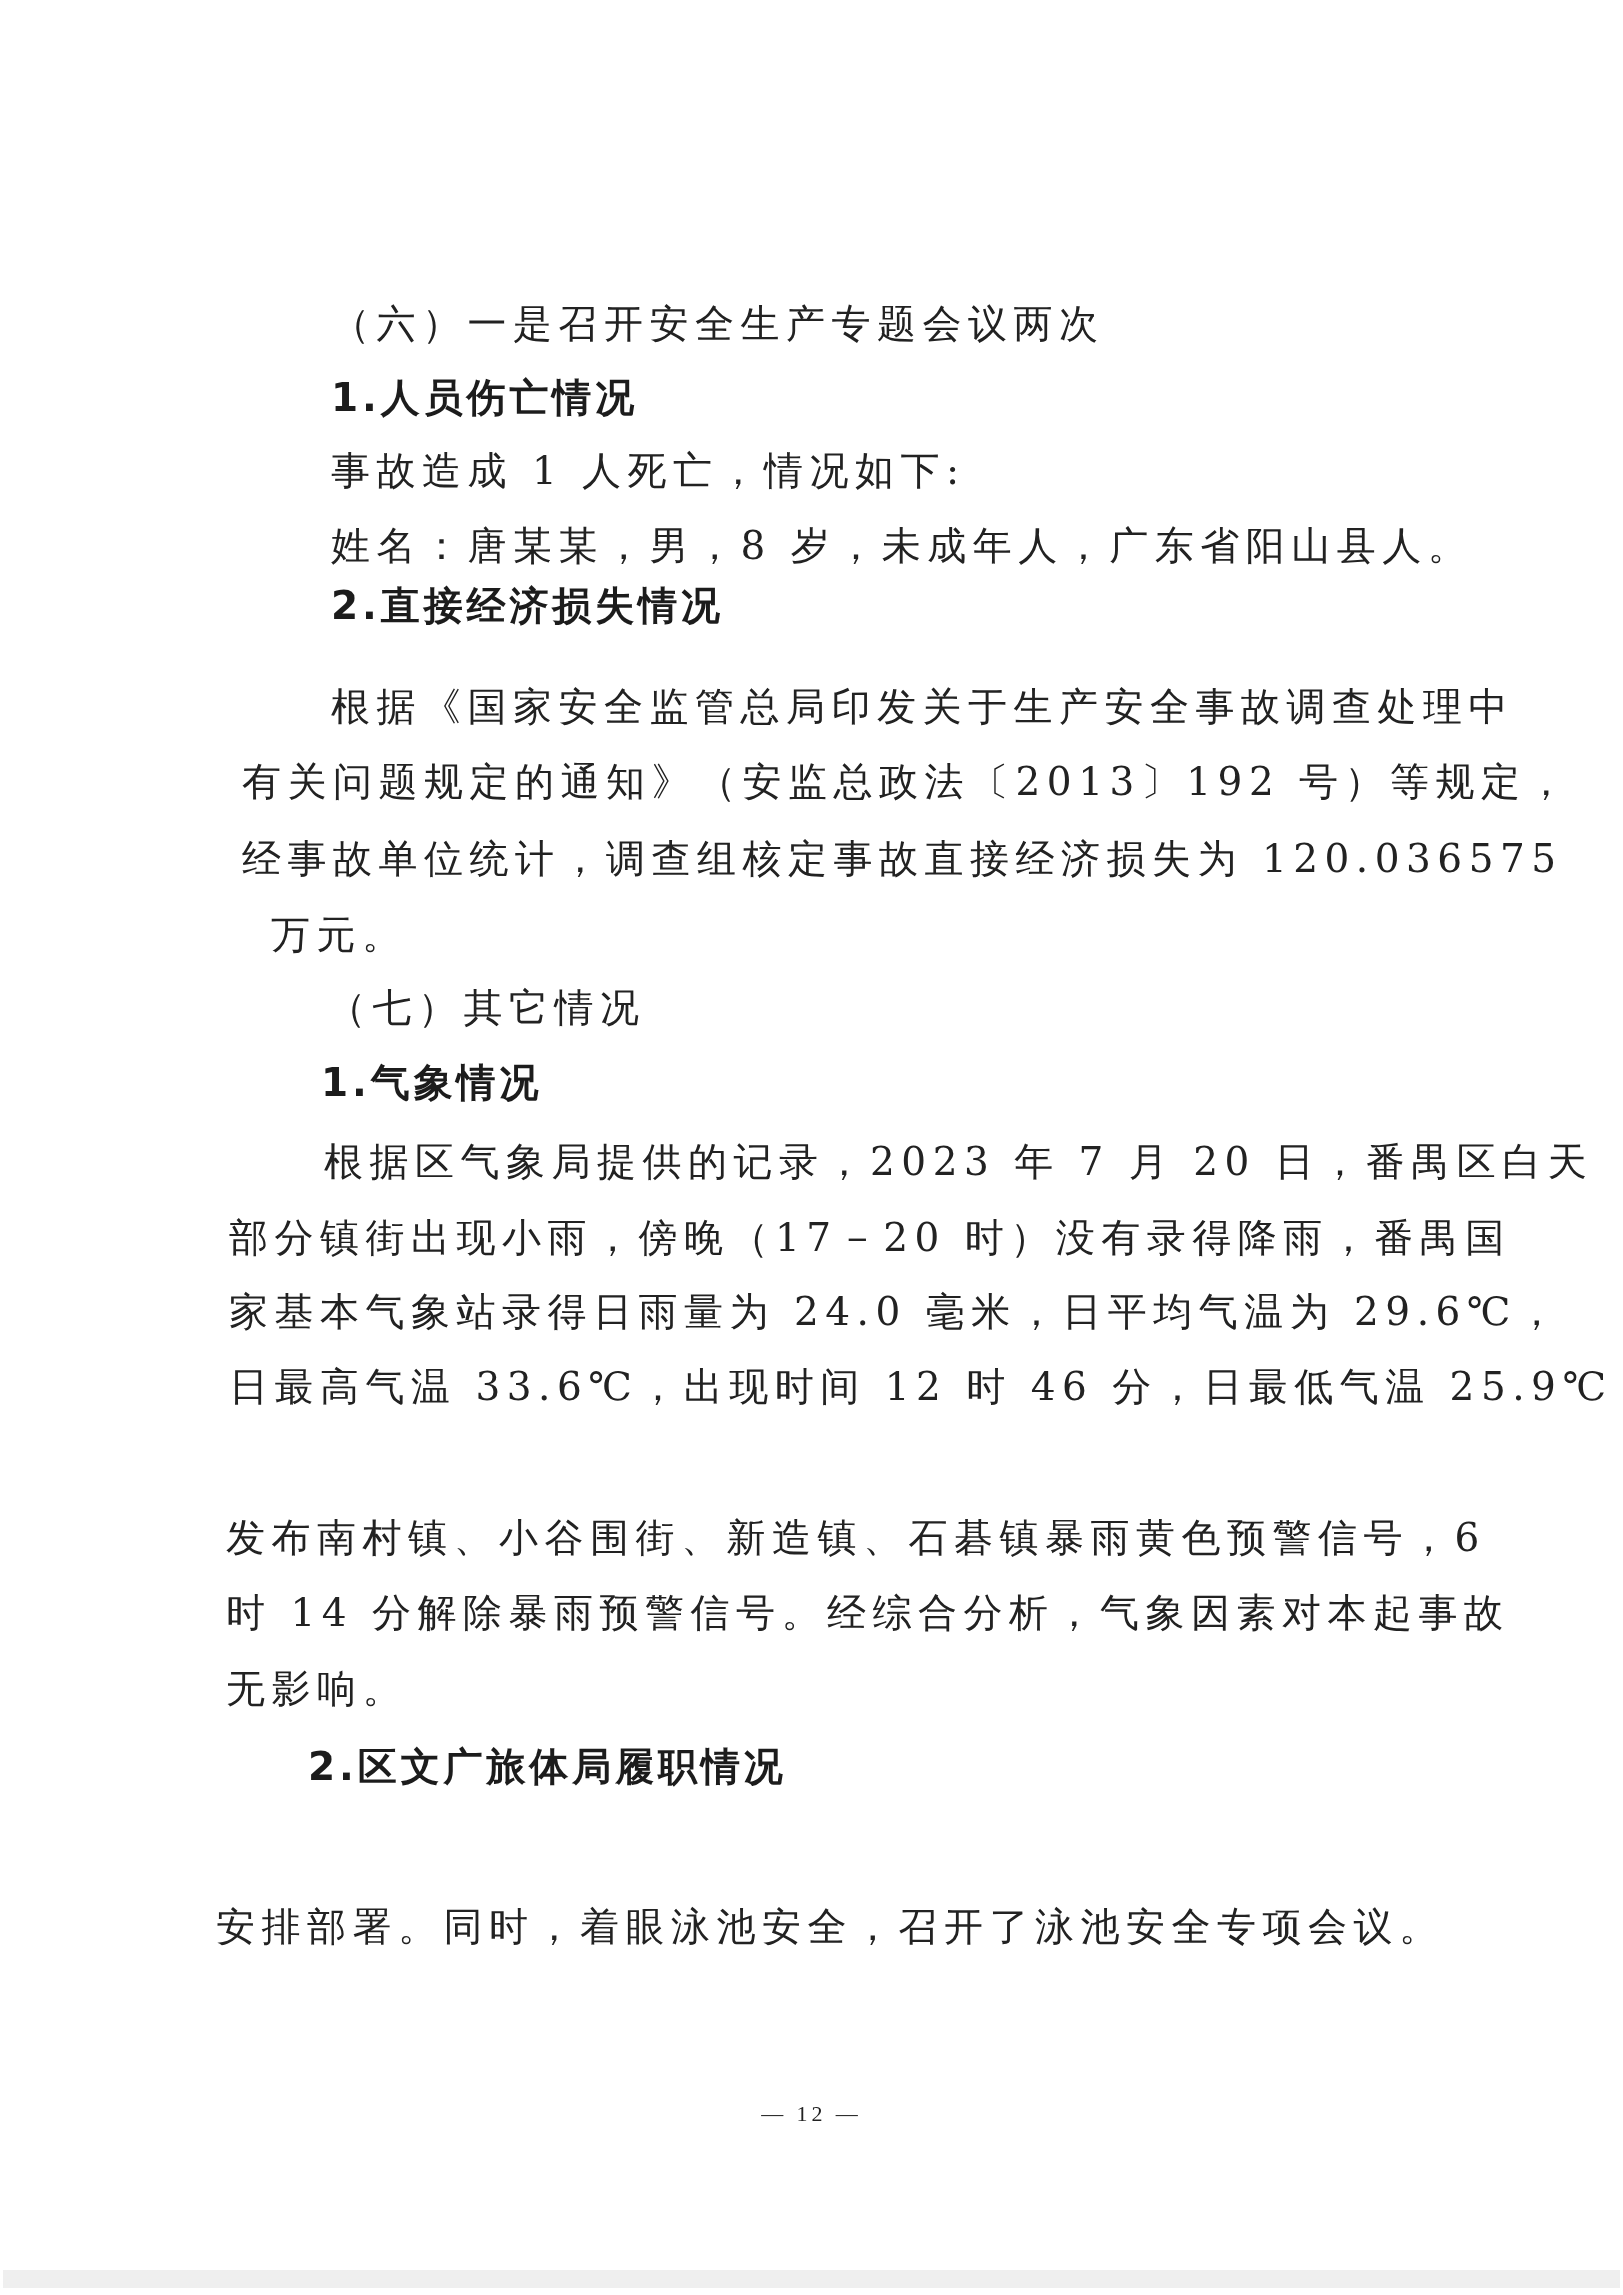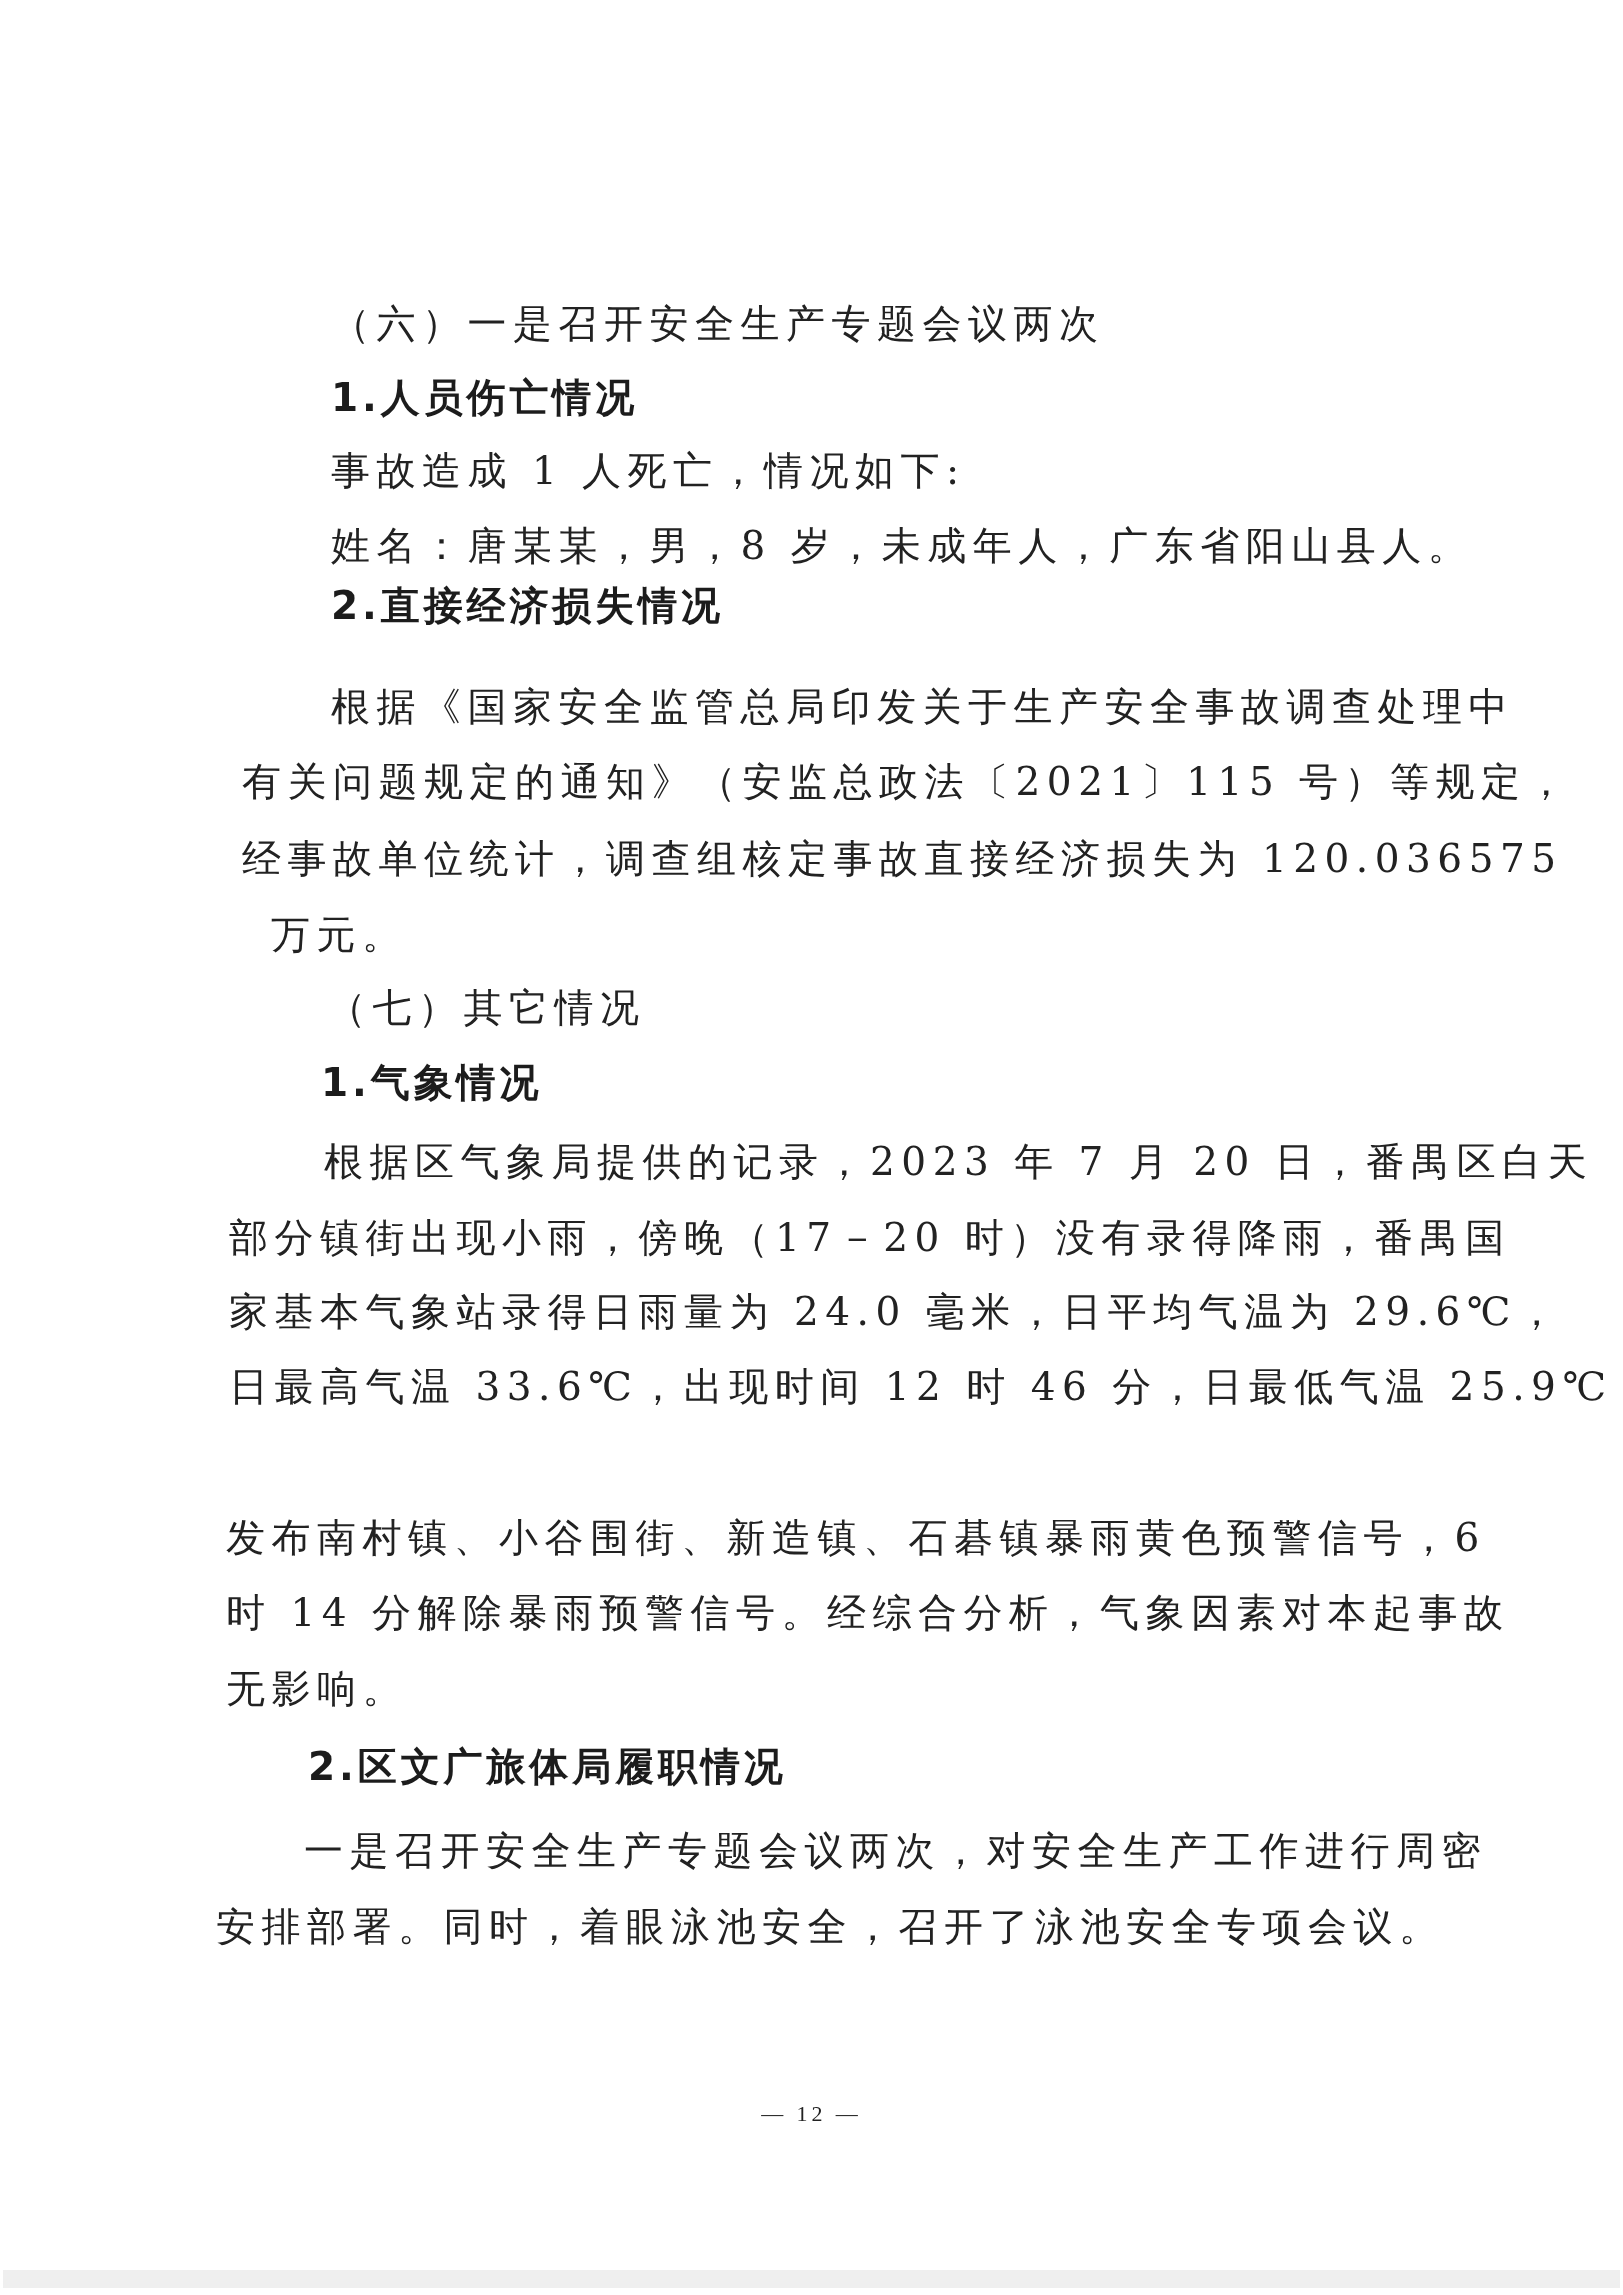--- a/index.html
+++ b/index.html
@@ -69,36 +69,35 @@
 <div class="page">
 
   <div class="line" style="left:331px; top:298px;">（六）一是召开安全生产专题会议两次</div>
 
   <div class="line heading-bold" style="left:331px; top:372px;">1.人员伤亡情况</div>
   <div class="line" style="left:331px; top:445px;text-align:center;">事故造成 1 人死亡，情况如下:</div>
   <div class="line" style="left:331px; top:520px;">姓名：唐某某，男，8 岁，未成年人，广东省阳山县人。</div>
 
   <div class="line heading-bold" style="left:331px; top:580px;">2.直接经济损失情况</div>
   <div class="line justify" style="left:331px; top:681px; width:1106px;">根据《国家安全监管总局印发关于生产安全事故调查处理中</div>
-  <div class="line justify" style="left:242px; top:756px; width:1198px;">有关问题规定的通知》（安监总政法〔2021〕115 号）等规定，</div>
+  <div class="line justify" style="left:242px; top:756px; width:1198px;">有关问题规定的通知》（安监总政法〔2013〕192 号）等规定，</div>
   <div class="line justify" style="left:242px; top:833px; width:1204px;">经事故单位统计，调查组核定事故直接经济损失为 120.036575</div>
   <div class="line" style="left:242px; top:909px;margin-left:29px;">万元。</div>
 
   <div class="line" style="left:327px; top:982px;">（七）其它情况</div>
 
   <div class="line heading-bold" style="left:321px; top:1057px;">1.气象情况</div>
   <div class="line justify" style="left:324px; top:1136px; width:1113px;">根据区气象局提供的记录，2023 年 7 月 20 日，番禺区白天</div>
   <div class="line justify" style="left:229px; top:1212px; width:1204px;">部分镇街出现小雨，傍晚（17－20 时）没有录得降雨，番禺国</div>
   <div class="line justify" style="left:229px; top:1286px; width:1198px;">家基本气象站录得日雨量为 24.0 毫米，日平均气温为 29.6℃，</div>
   <div class="line justify" style="left:229px; top:1361px; width:1204px;">日最高气温 33.6℃，出现时间 12 时 46 分，日最低气温 25.9℃，</div>
   <div class="line justify" style="left:226px; top:1512px; width:1191px;">发布南村镇、小谷围街、新造镇、石碁镇暴雨黄色预警信号，6</div>
   <div class="line justify" style="left:226px; top:1587px; width:1191px;">时 14 分解除暴雨预警信号。经综合分析，气象因素对本起事故</div>
   <div class="line" style="left:226px; top:1663px;">无影响。</div>
 
   <div class="line heading-bold" style="left:308px; top:1741px;">2.区文广旅体局履职情况</div>
-  <div class="line justify" style="left:304px; top:1825px; width:1113px;">一是召开安全生产专题会议两次，对安全生产工作进行周密</div>
   <div class="line" style="left:216px; top:1901px;">安排部署。同时，着眼泳池安全，召开了泳池安全专项会议。</div>
 
   <div class="page-number">— 12 —</div>
 
   <div class="scan-edge"></div>
 </div>
 
 
 </body></html>

